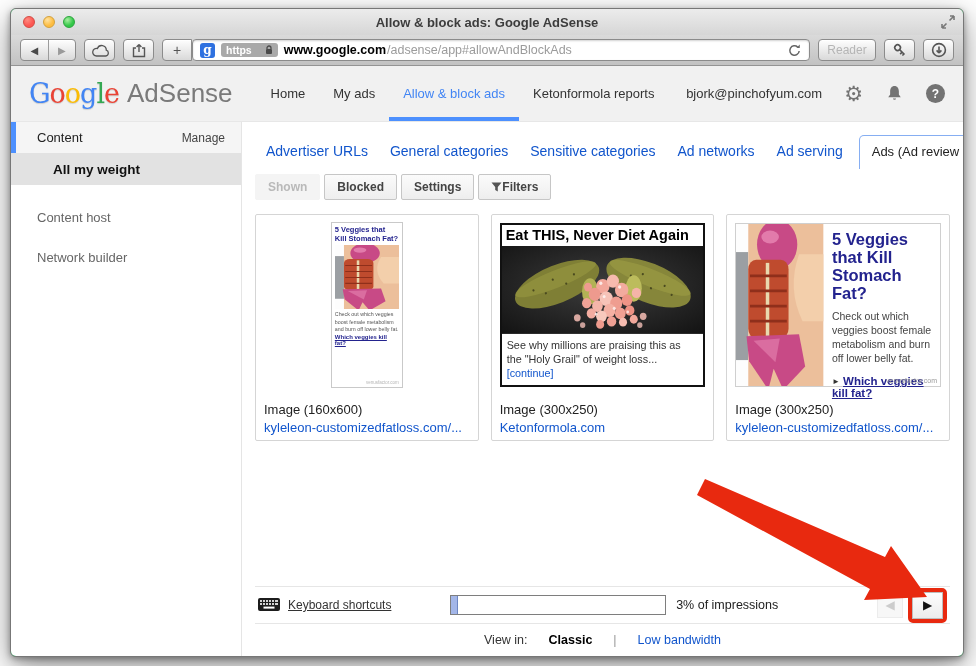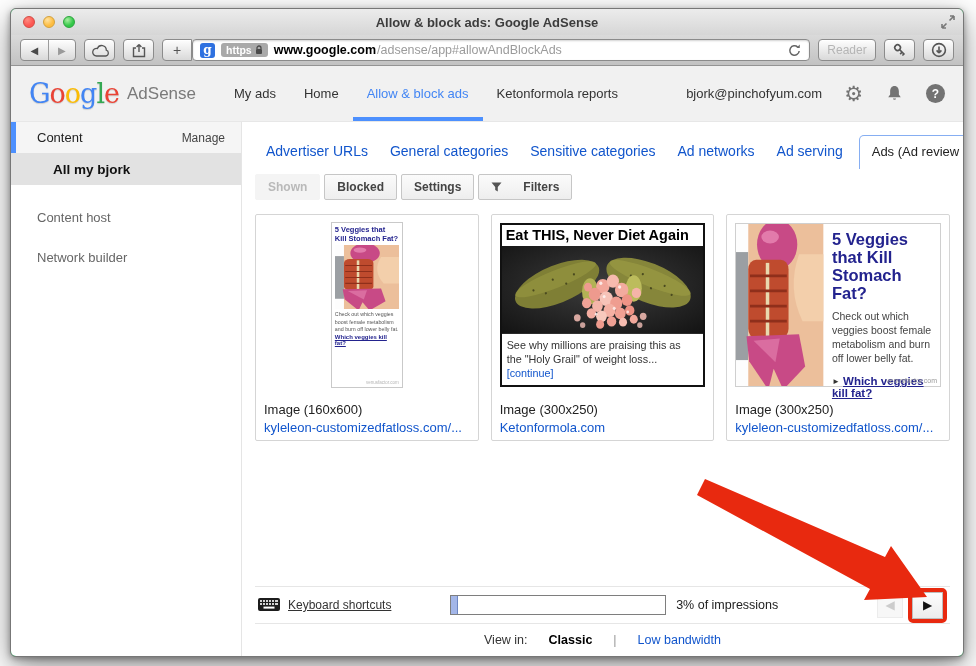--- a/index.html
+++ b/index.html
@@ -33,33 +33,33 @@
   .navgroup .half + .half { border-left:1px solid #9c9c9c; color:#9a9a9a; }
   .w30 { width:31px; }
   .urlbar { flex:1; height:22px; border:1px solid #8b8b8b; border-radius:4px; background:#fff;
     display:flex; align-items:center; padding:0 7px; gap:6px;
     box-shadow:inset 0 1px 2px rgba(0,0,0,.18); }
   .plusbtn { width:30px; border-radius:4px 0 0 4px; margin-right:-8px; font-size:14px; color:#555; }
   .urlbar .favicon { width:15px; height:15px; border-radius:3px; background:#2f71e0;
     color:#fff; font-family:"DejaVu Serif", serif; font-weight:bold; font-size:12px;
     display:flex; align-items:center; justify-content:center; line-height:1; }
   .https-pill { background:#a9a9a9; border-radius:3px; color:#fff; font-weight:bold;
-    font-size:10.5px; padding:1px 5px; display:flex; align-items:center; gap:3px; }
+    font-size:10.5px; padding:1px 5px; display:flex; align-items:center; gap:13px; }
   .url-host { font-size:12.5px; color:#000; font-weight:bold; }
   .url-path { font-size:12.5px; color:#9b9b9b; }
   .url-spacer { flex:1; }
   .reader-btn { width:58px; font-size:12px; color:#b5b5b5; }
 
   
   .gheader { height:56px; flex:0 0 56px; background:#f1f1f1; display:flex;
     align-items:stretch; padding:0 18px; border-bottom:1px solid #e7e7e7; }
   .logo { display:flex; align-items:center; }
   .logo-google { font-family:"DejaVu Serif", serif; font-size:27px; letter-spacing:-1px;
     text-shadow:0 1px 1px rgba(0,0,0,.15); }
-  .logo-product { font-size:17px; color:#7a7a7a; margin-left:8px; font-weight:normal; }
+  .logo-product { font-size:26px; color:#7a7a7a; margin-left:8px; font-weight:normal; }
   .gnav { display:flex; margin-left:24px; }
   .gnav-item { display:flex; align-items:center; padding:4px 14px 0; font-size:13px;
     color:#333; cursor:pointer; border-bottom:4px solid transparent; }
   .gnav-item.active { color:#4285f4; border-bottom-color:#4d90fe; }
   .gheader-right { margin-left:auto; display:flex; align-items:center; gap:22px; }
   .gmail { font-size:13px; color:#333; }
   .gear { font-size:21px; color:#737373; line-height:1; cursor:pointer; }
   .helpdot { width:19px; height:19px; border-radius:50%; background:#737373; color:#fff;
     font-size:12px; font-weight:bold; display:flex; align-items:center; justify-content:center; cursor:pointer; }
 
@@ -81,21 +81,21 @@
   .tab-link { font-size:14px; color:#15c; padding:8px 11px 10px; cursor:pointer; white-space:nowrap; }
   .tab-selected { font-size:13px; color:#222; background:#fff; border:1px solid #86aef2;
     border-bottom:none; border-radius:5px 5px 0 0; padding:8px 12px 10px; margin-left:5px;
     cursor:default; white-space:nowrap; }
 
   .subtab-row { display:flex; align-items:center; margin-top:5px; }
   .gbtn { font-size:12px; font-weight:bold; color:#444; border:1px solid #c6c6c6;
     border-radius:2px; background:linear-gradient(#fbfbfb,#eee); padding:5px 12px; cursor:pointer; }
   .gbtn.disabled { color:#b9b9b9; background:#f4f4f4; border-color:#f4f4f4; cursor:default; }
   .gbtn + .gbtn { margin-left:4px; }
-  .filters-btn { margin-left:auto; display:flex; align-items:center; gap:21px; }
+  .filters-btn { margin-left:auto; display:flex; align-items:center; gap:0; }
 
   .cards-row { display:flex; gap:12px; margin-top:14px; }
   .card { width:229px; height:227px; border:1px solid #d5d5d5; border-radius:2px;
     background:#fff; padding:8px 8px 5px; display:flex; flex-direction:column; }
   .creative { flex:1; min-height:0; position:relative; }
   .card-type { font-size:13px; color:#222; margin-top:15px; }
   .card-url { font-size:13px; color:#15c; margin-top:3px; white-space:nowrap;
     overflow:hidden; cursor:pointer; }
 
   
@@ -304,43 +304,43 @@
       </svg>
     </div>
   </div>
 
   <div class="gheader">
     <div class="logo">
       <span class="logo-google"><span style="color: rgb(66, 133, 244);">G</span><span style="color: rgb(234, 67, 53);">o</span><span style="color: rgb(251, 188, 5);">o</span><span style="color: rgb(66, 133, 244);">g</span><span style="color: rgb(52, 168, 83);">l</span><span style="color: rgb(234, 67, 53);">e</span></span>
       <span class="logo-product">AdSense</span>
     </div>
     <div class="gnav">
+      <div class="gnav-item">Home</div>
       <div class="gnav-item">My ads</div>
-      <div class="gnav-item">Home</div>
       <div class="gnav-item active">Allow &amp; block ads</div>
       <div class="gnav-item">Ketonformola reports</div>
     </div>
     <div class="gheader-right">
       <span class="gmail">bjork@pinchofyum.com</span>
       <span class="gear">⚙</span>
       <svg width="19" height="19" viewBox="0 0 20 20">
         <path d="M10 2 C7.2 2 5.4 4.3 5.4 7.6 V11 L3.4 14 H16.6 L14.6 11 V7.6 C14.6 4.3 12.8 2 10 2 Z" fill="#737373"></path>
         <path d="M8.2 15.2 a1.9 1.9 0 0 0 3.6 0 z" fill="#737373"></path>
       </svg>
       <span class="helpdot">?</span>
     </div>
   </div>
 
   <div class="content">
     <div class="sidebar">
       <div class="side-head">
         <span class="side-head-label">Content</span>
         <span class="side-manage">Manage</span>
       </div>
-      <div class="side-selected">All my bjork</div>
+      <div class="side-selected">All my weight</div>
       <div class="side-item">Content host</div>
       <div class="side-item">Network builder</div>
     </div>
 
     <div class="main">
       <div class="tab-row">
         <div class="tab-link">Advertiser URLs</div>
         <div class="tab-link">General categories</div>
         <div class="tab-link">Sensitive categories</div>
         <div class="tab-link">Ad networks</div>

